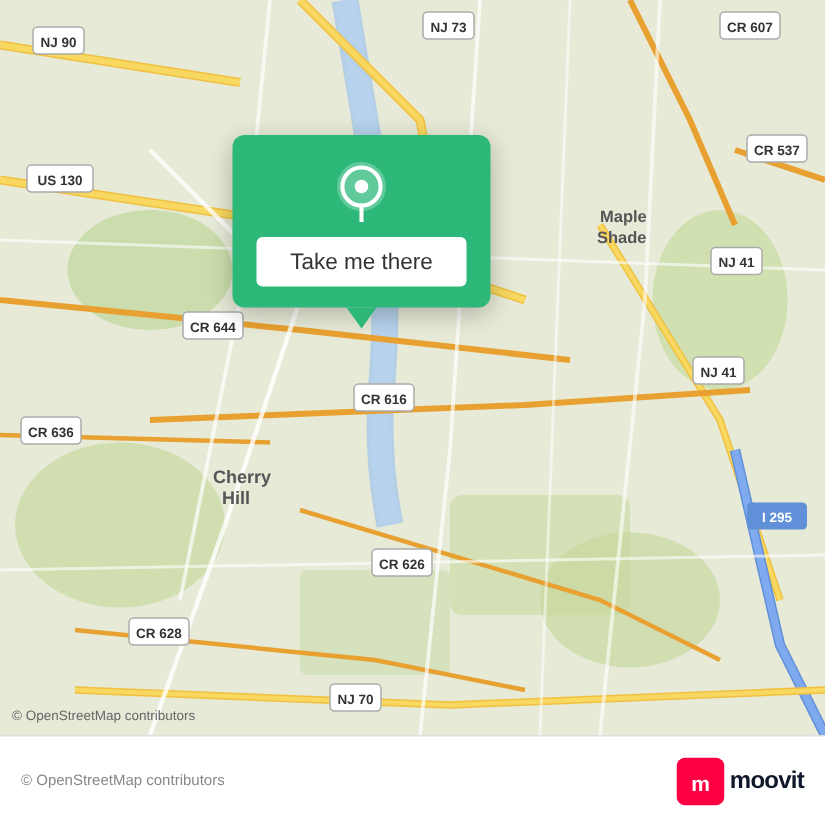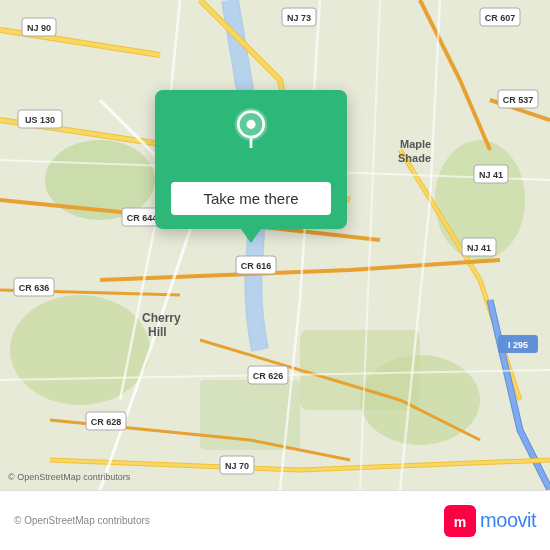--- a/index.html
+++ b/index.html
@@ -25,30 +25,29 @@
       width: 100%;
       height: 100%;
       position: absolute;
       top: 0; left: 0;
     }
 
     #popup-card {
       position: absolute;
       top: 90px;
       left: 155px;
-      width: 192px;
+      width: 172px;
       background: #2db87a;
       border-radius: 8px;
       display: flex;
       flex-direction: column;
       align-items: center;
       padding: 18px 16px 14px 16px;
       box-shadow: 0 4px 16px rgba(0,0,0,0.25);
       z-index: 10;
-      gap: 24px;
     }
 
     #popup-card::after {
       content: '';
       position: absolute;
       bottom: -14px;
       left: 50%;
       transform: translateX(-50%);
       border-width: 14px 10px 0 10px;
       border-style: solid;
@@ -106,23 +105,23 @@
       align-items: center;
       gap: 4px;
     }
 
     #moovit-icon {
       width: 32px;
       height: 32px;
     }
 
     #moovit-text {
-      font-size: 20px;
-      font-weight: normal;
-      color: #3b82f6;
+      font-size: 16px;
+      font-weight: bold;
+      color: #0f172a;
       letter-spacing: -0.5px;
     }
   </style>
 </head>
 <body>
 
 <div id="map-container">
   <svg id="map-svg" viewBox="0 0 550 490" xmlns="http://www.w3.org/2000/svg">
 
     <rect width="550" height="490" fill="#e8ead8"></rect>

